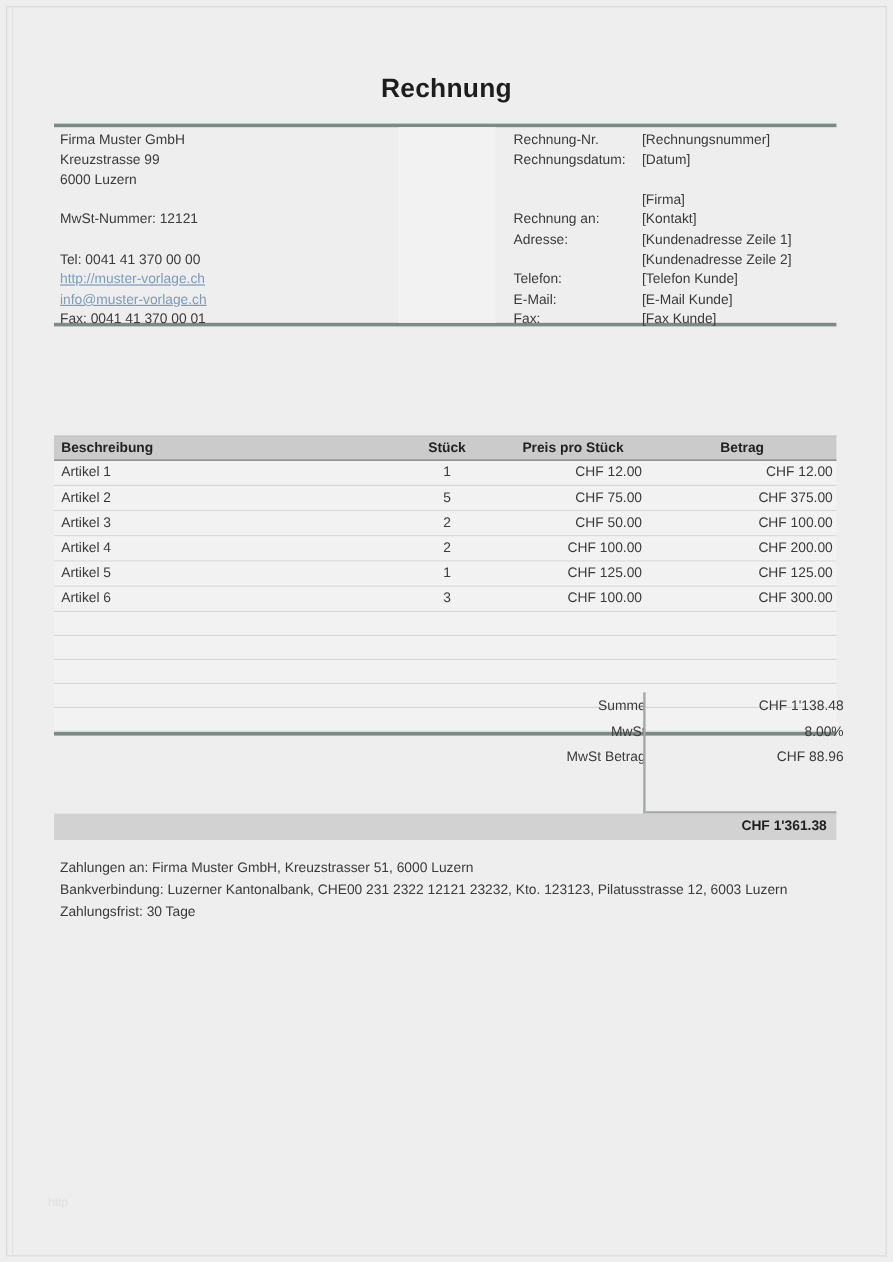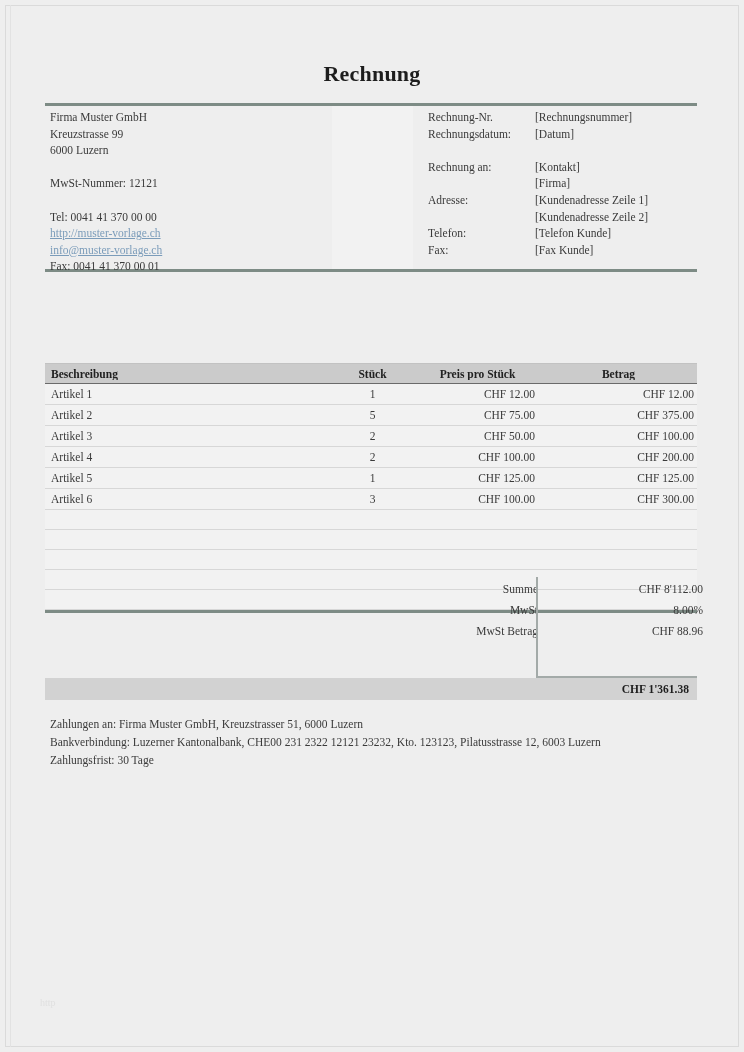--- a/index.html
+++ b/index.html
@@ -1,21 +1,21 @@
 <!DOCTYPE html>
 <html style="--page-bg: #eeeeee; --rule: #7d8b85; --divider: #a3aaa8; --link: #7b9cba; --table-header-bg: #cbcbcb; --row-bg: #f2f2f2; --total-band-bg: #d2d2d2; --text: #3a3a3a;"><head>
 <meta charset="utf-8">
 <style>
   * { margin:0; padding:0; box-sizing:border-box; }
   html,body { background:#e9e9e9; }
   .page {
     position:relative;
     width:744px; height:1052px;
     background:var(--page-bg, #eeeeee);
-    font-family:Liberation Serif, serif;
+    font-family:Liberation Sans, sans-serif;
     color:var(--text, #3a3a3a);
     font-size:11.5px;
     overflow:hidden;
     margin:0 auto;
   }
   .frame {
     position:absolute; inset:5px;
     border:1px solid #dadada;
     pointer-events:none;
   }
@@ -127,25 +127,26 @@
       <div>Tel: 0041 41 370 00 00</div>
       <div><a class="link">http://muster-vorlage.ch</a></div>
       <div><a class="link">info@muster-vorlage.ch</a></div>
       <div>Fax: 0041 41 370 00 01</div>
     </div>
 
     <div class="meta">
         <div class="meta-row"><span class="meta-label">Rechnung-Nr.</span><span class="meta-value">[Rechnungsnummer]</span></div>
         <div class="meta-row"><span class="meta-label">Rechnungsdatum:</span><span class="meta-value">[Datum]</span></div>
         <div class="meta-row"><span class="meta-label"></span><span class="meta-value"></span></div>
+        <div class="meta-row"><span class="meta-label"></span><span class="meta-value">[Firma]</span></div>
         <div class="meta-row"><span class="meta-label">Rechnung an:</span><span class="meta-value">[Kontakt]</span></div>
-        <div class="meta-row"><span class="meta-label"></span><span class="meta-value">[Firma]</span></div>
         <div class="meta-row"><span class="meta-label">Adresse:</span><span class="meta-value">[Kundenadresse Zeile 1]</span></div>
         <div class="meta-row"><span class="meta-label"></span><span class="meta-value">[Kundenadresse Zeile 2]</span></div>
         <div class="meta-row"><span class="meta-label">Telefon:</span><span class="meta-value">[Telefon Kunde]</span></div>
+        <div class="meta-row"><span class="meta-label">E-Mail:</span><span class="meta-value">[E-Mail Kunde]</span></div>
         <div class="meta-row"><span class="meta-label">Fax:</span><span class="meta-value">[Fax Kunde]</span></div>
       </div>
   </div>
 
   <div class="items-table">
     <div class="thead">
         <div class="cell col-desc">Beschreibung</div>
         <div class="cell col-qty">Stück</div>
         <div class="cell col-price">Preis pro Stück</div>
         <div class="cell col-amount">Betrag</div>
@@ -192,21 +193,21 @@
         <div class="trow empty"></div>
         <div class="trow empty"></div>
         <div class="trow empty"></div>
       </div>
     <div class="items-bottom"></div>
   </div>
 
   <div class="summary">
       <div class="sum-row">
         <div class="sum-label">Summe</div>
-        <div class="sum-value">CHF 8'112.00</div>
+        <div class="sum-value">CHF 1'138.48</div>
       </div>
       <div class="sum-row">
         <div class="sum-label">MwSt</div>
         <div class="sum-value">8.00%</div>
       </div>
       <div class="sum-row">
         <div class="sum-label">MwSt Betrag</div>
         <div class="sum-value">CHF 88.96</div>
       </div>
     </div>

